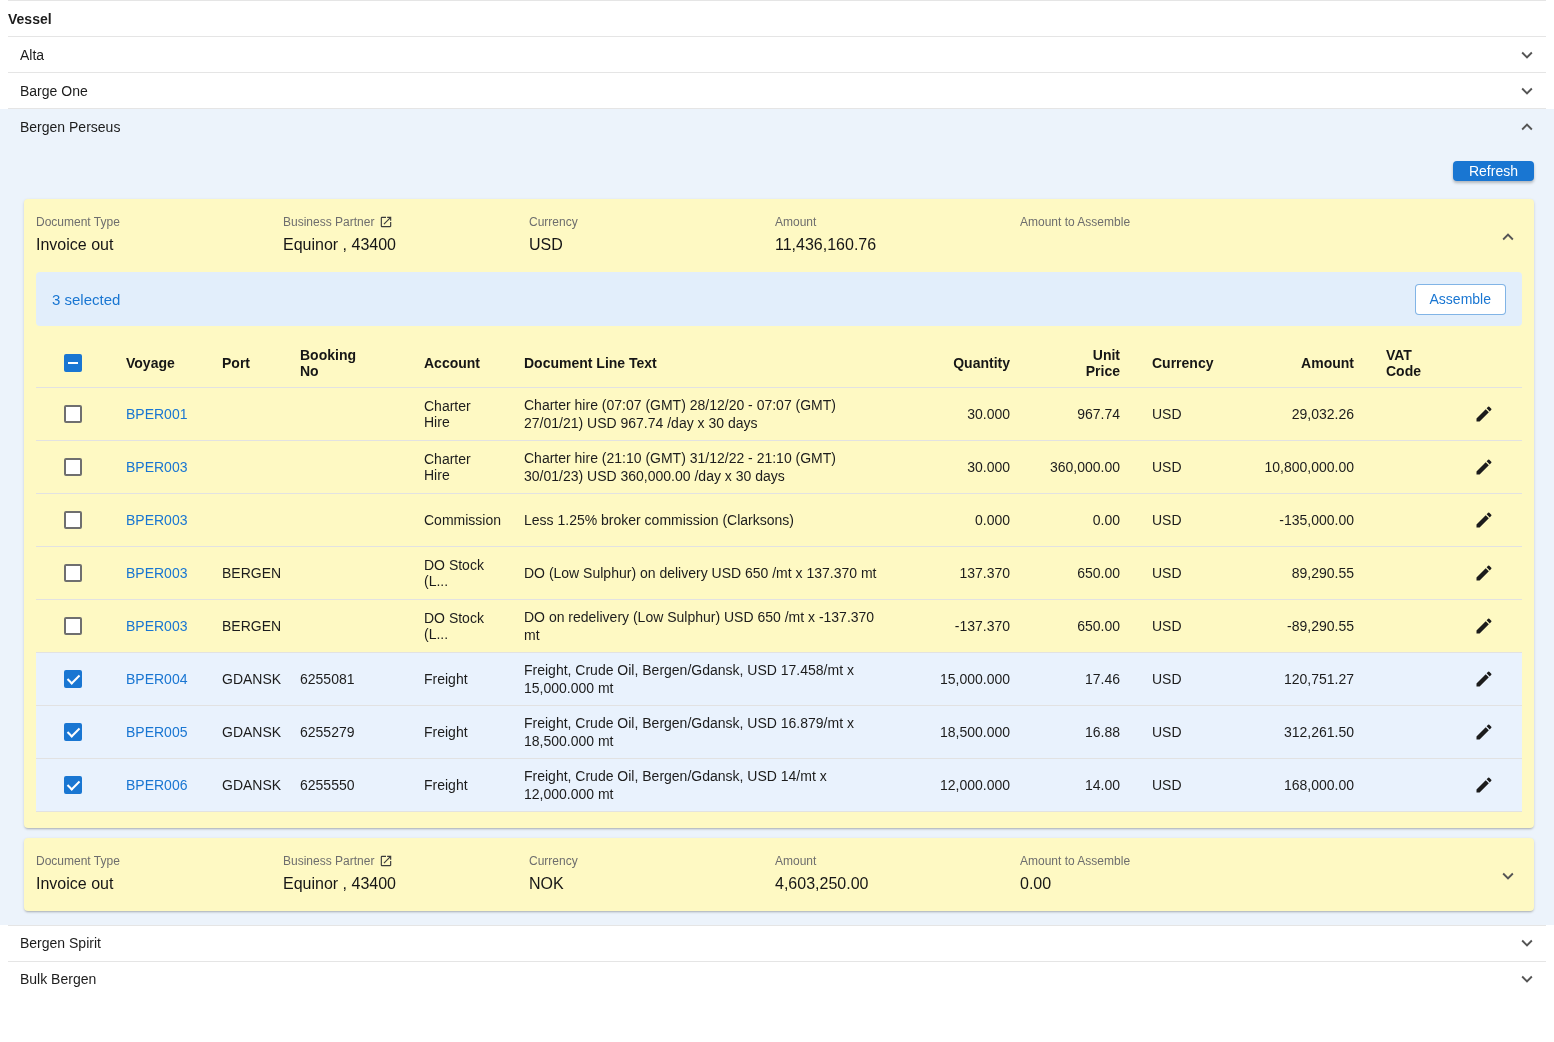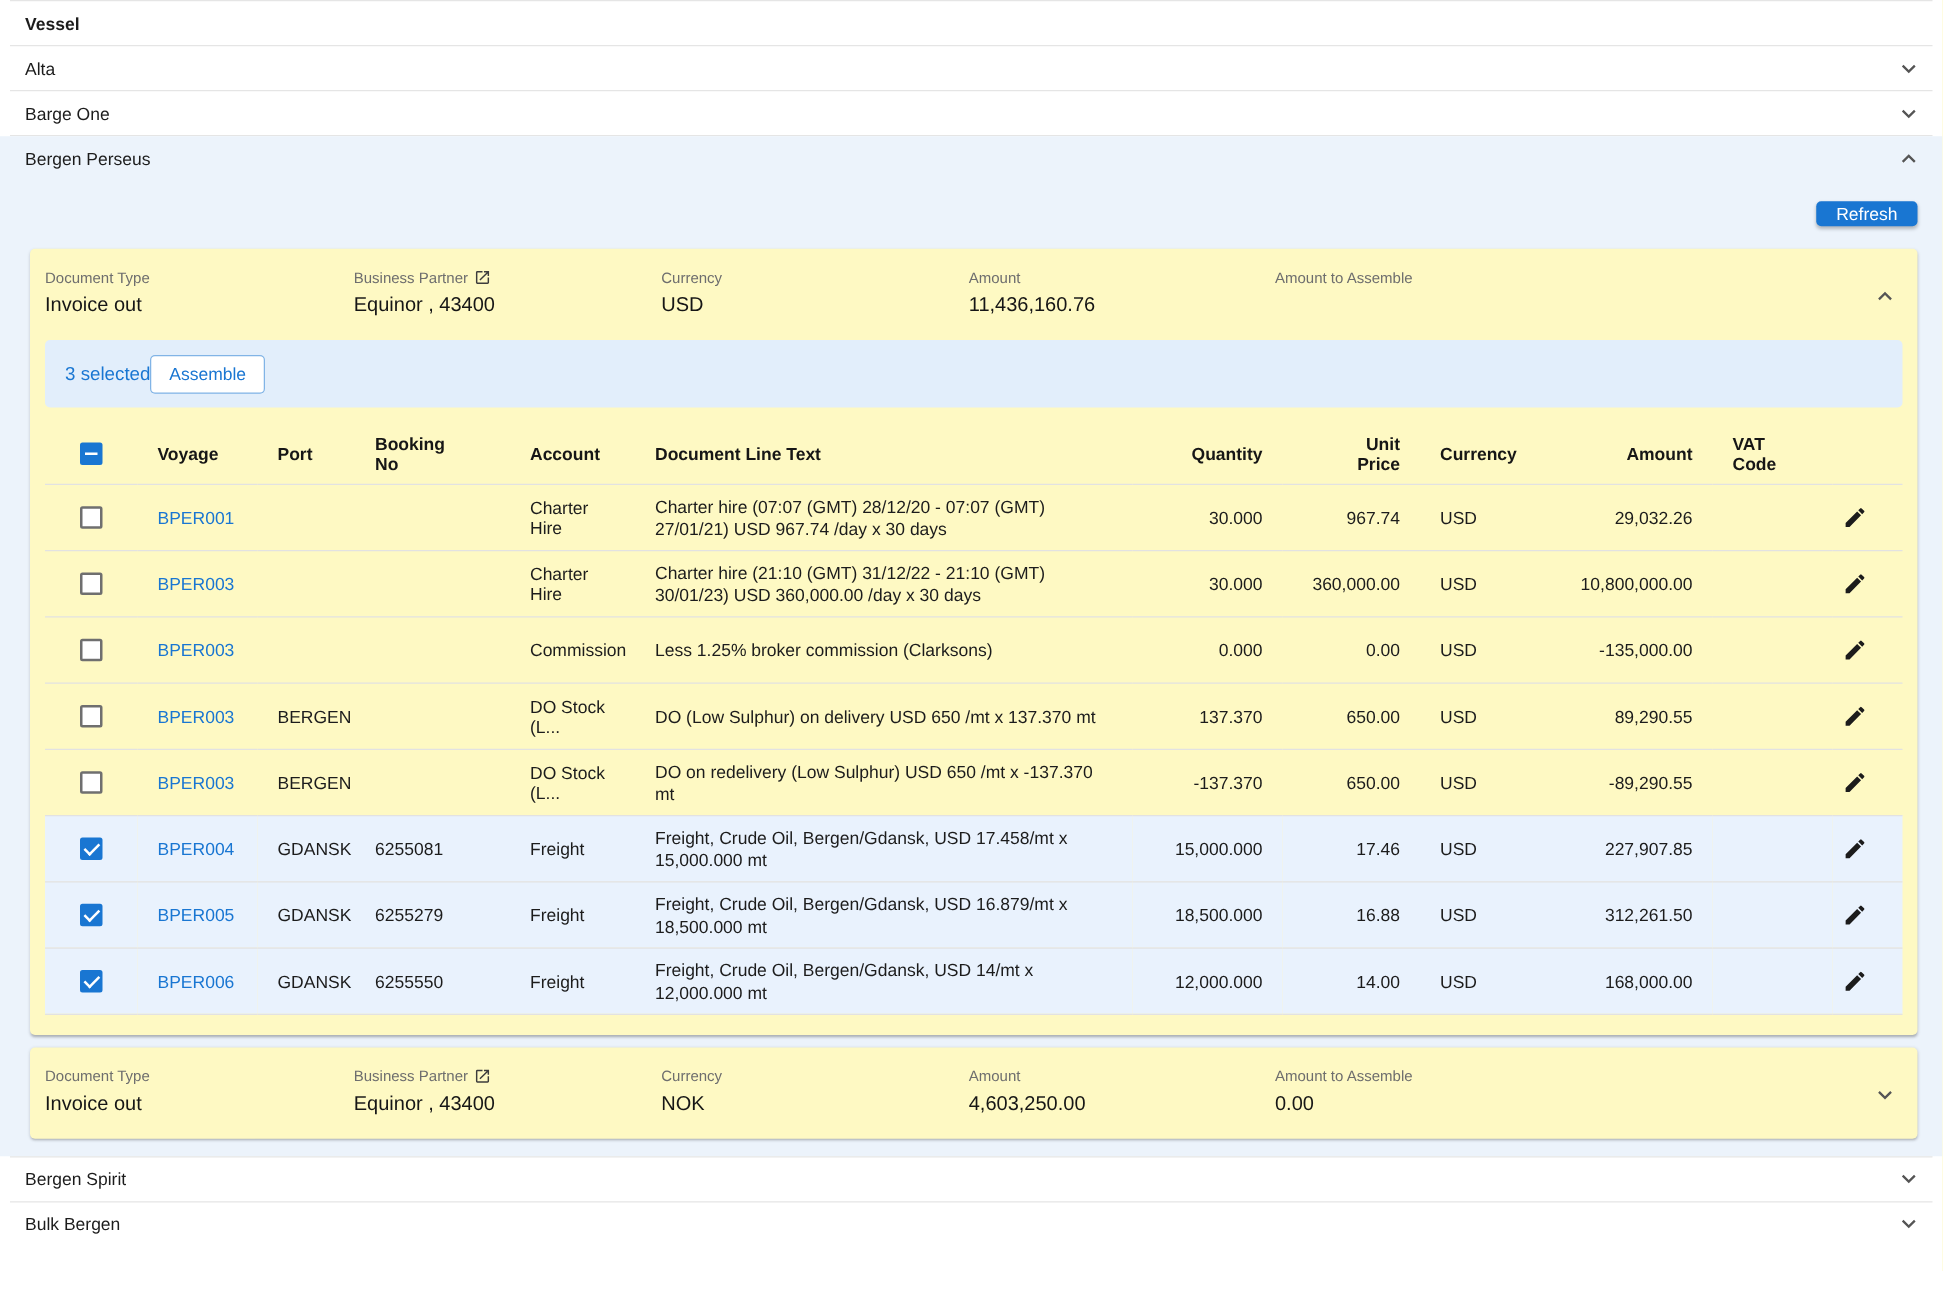--- a/index.html
+++ b/index.html
@@ -4,21 +4,21 @@
 <style>
   * { margin:0; padding:0; box-sizing:border-box; }
   body {
     width:1554px; min-height:1042px; background:#fff;
     font-family:"Liberation Sans", sans-serif; color:#1c1c1c;
     font-size:14px;
   }
   .divider { height:1px; background:#e5e5e5; margin:0 8px; }
   .list-header {
     height:35px; display:flex; align-items:center;
-    padding:0 20px; font-weight:700; font-size:14px;
+    padding:0 8px; font-weight:700; font-size:14px;
   }
   .acc-row {
     height:35px; display:flex; align-items:center; justify-content:space-between;
     padding:0 16px 0 20px; font-size:14px; cursor:pointer; background:transparent;
   }
   .acc-row .chev-icon { width:22px; height:22px; fill:#555; }
   .panel { background:var(--expanded-panel-bg, #ecf3fb); padding-bottom:14px; }
   .refresh-row { display:flex; justify-content:flex-end; padding:17px 20px 18px 0; }
   .btn-contained {
     background:var(--primary, #1976d2); color:#fff; border:none; border-radius:4px;
@@ -48,21 +48,21 @@
   .field-value { font-size:16px; color:#161616; }
   .icon-btn {
     background:none; border:none; padding:0; cursor:pointer;
     display:flex; align-items:center; justify-content:center;
   }
   .doc-summary .icon-btn { width:28px; height:28px; margin-top:8px; justify-self:end; }
   .doc-summary .chev-icon { width:22px; height:22px; fill:#555; }
   .selection-bar {
     background:var(--selection-bg, #e2eefb); border-radius:4px;
     margin:0 12px 14px 12px; height:54px;
-    display:flex; align-items:center; justify-content:flex-start; padding:0 16px 0 16px;
+    display:flex; align-items:center; justify-content:space-between; padding:0 16px 0 16px;
   }
   .selection-count { color:var(--primary, #1976d2); font-size:15px; }
   .table-wrap { padding:0 12px 16px 12px; }
   table { border-collapse:collapse; table-layout:fixed; width:100%; }
   col.c-cb{width:74px} col.c-voy{width:96px} col.c-port{width:78px} col.c-book{width:124px}
   col.c-acct{width:100px} col.c-qty{width:120px} col.c-unit{width:110px}
   col.c-cur{width:88px} col.c-amt{width:146px} col.c-vat{width:96px} col.c-edit{width:56px}
   th, td { padding:6px 16px; text-align:left; vertical-align:middle; border-bottom:1px solid #e2e2e2; }
   thead tr { height:47px;margin-top:38px; }
   th { font-weight:700; font-size:14px; color:#161616; }
@@ -314,21 +314,21 @@
   <tr class="data-row selected">
     <td class="cb-cell"><span class="cb checked"></span></td>
     <td><a class="voyage-link">BPER004</a></td>
     <td>GDANSK</td>
     <td>6255081</td>
     <td>Freight</td>
     <td class="line-text">Freight, Crude Oil, Bergen/Gdansk, USD 17.458/mt x 15,000.000 mt</td>
     <td class="num">15,000.000</td>
     <td class="num">17.46</td>
     <td>USD</td>
-    <td class="num">227,907.85</td>
+    <td class="num">120,751.27</td>
     <td></td>
     <td class="edit-cell">
       <button class="icon-btn">
         <svg class="edit-icon" viewBox="0 0 24 24">
                     <path d="M3 17.25V21h3.75L17.81 9.94l-3.75-3.75L3 17.25zM20.71 7.04a.996.996 0 0 0 0-1.41l-2.34-2.34a.996.996 0 0 0-1.41 0l-1.83 1.83 3.75 3.75 1.83-1.83z"></path>
                   </svg>
       </button>
     </td>
   </tr>
 

